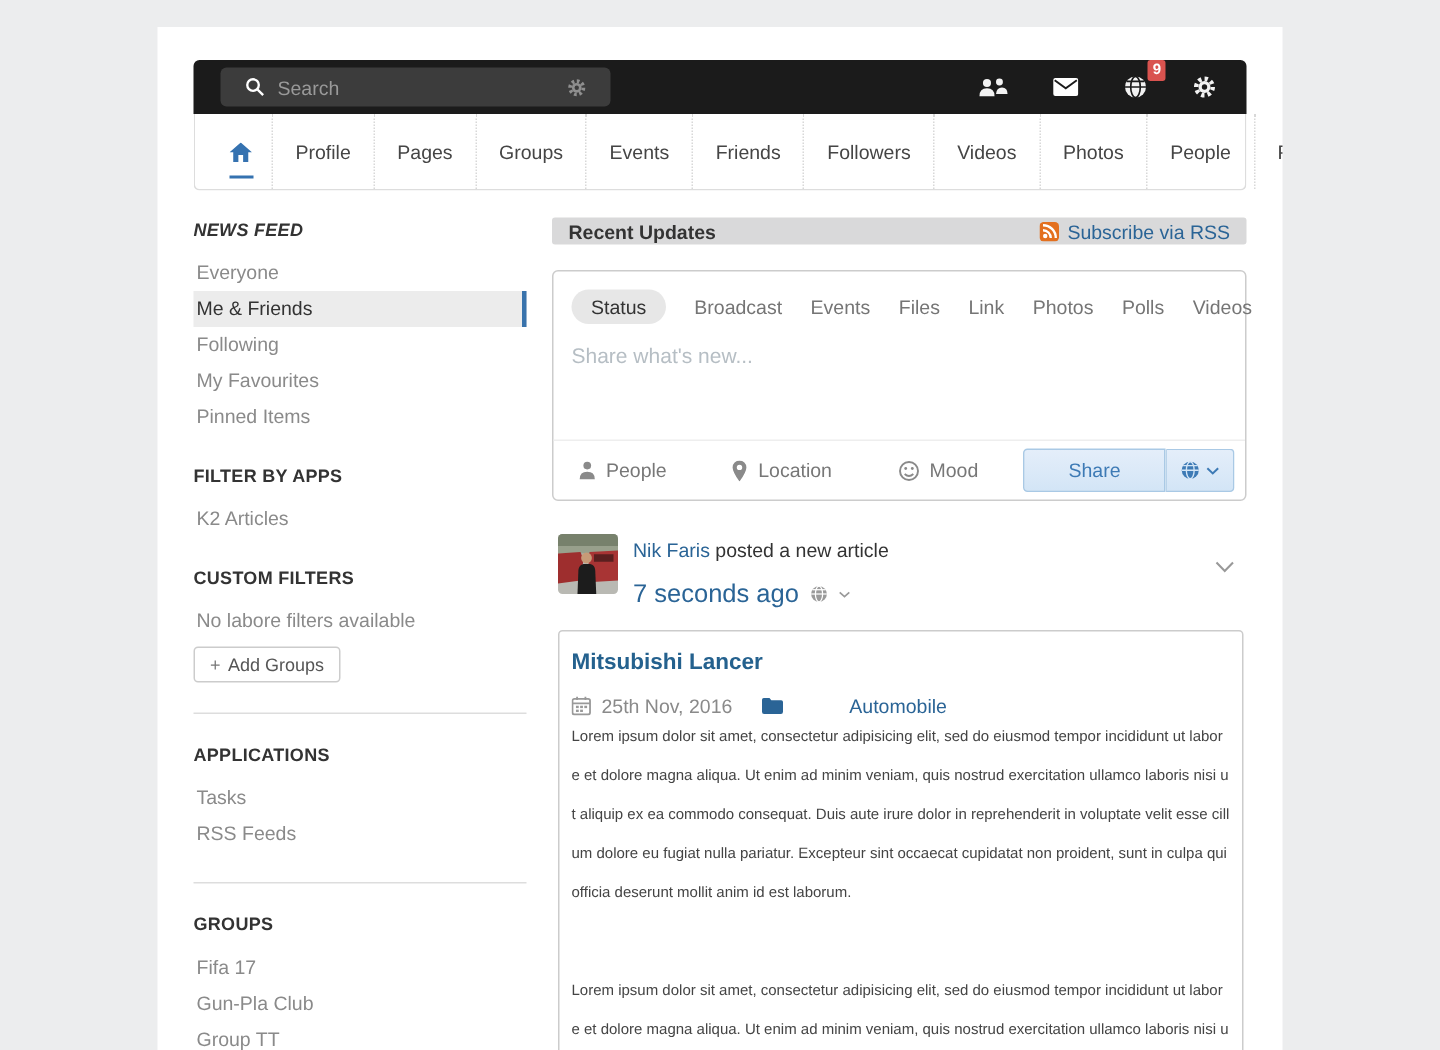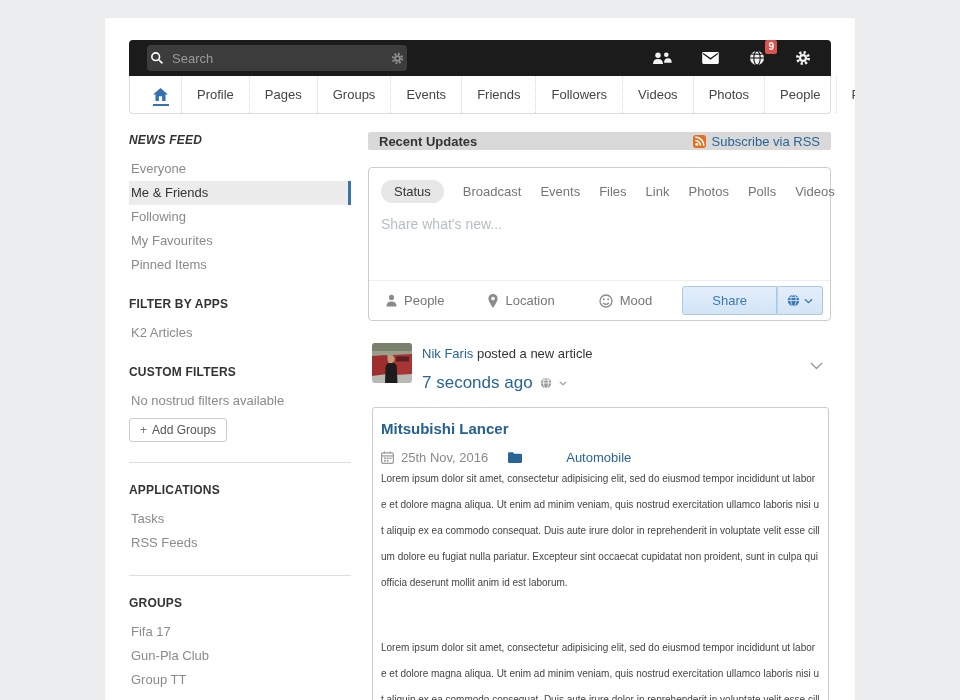--- a/index.html
+++ b/index.html
@@ -14,38 +14,38 @@
     background:#fff; padding:22px 24px 0; overflow:hidden;
   }
 
   
   .topbar {
     height:36px; background:#1b1b1b; border-radius:4px 4px 0 0;
     display:flex; align-items:center; padding:0 18px;
   }
   .searchbox {
     width:260px; height:26px; background:#3c3c3c; border-radius:4px;
-    display:flex; align-items:center; padding:0 3px; gap:6px;
+    display:flex; align-items:center; padding:0 16px; gap:6px;
   }
   .searchbox input {
     flex:1; background:transparent; border:none; outline:none;
     color:#ddd; font-size:13px; font-family:inherit; min-width:0;
   }
   .searchbox input::placeholder { color:#9a9a9a; }
   .top-icons { margin-left:auto; display:flex; align-items:center; gap:26px; }
   .tool { position:relative; display:inline-flex; cursor:pointer; padding:2px; }
   .badge {
     position:absolute; top:-8px; right:-10px; background:#d9534f; color:#fff;
     font-size:10px; font-style:normal; font-weight:bold; line-height:1;
     padding:2px 3px; border-radius:2px;
   }
 
   
   .tabs {
-    height:38px; border:1px solid #ddd; border-top:none;
+    height:51px; border:1px solid #ddd; border-top:none;
     border-radius:0 0 4px 4px; display:flex; align-items:stretch; padding:0 10px;
     background:#fff;
   }
   .tab {
     display:flex; align-items:center; padding:0 15px; font-size:13px;
     color:#454545; text-decoration:none; border-left:1px dotted #d8d8d8;
     position:relative; cursor:pointer;
   }
   .tab:first-child { border-left:none; }
   .tab.home { padding:0 13px; }
@@ -225,21 +225,21 @@
       <a class="side-item">Everyone</a>
       <a class="side-item selected">Me &amp; Friends</a>
       <a class="side-item">Following</a>
       <a class="side-item">My Favourites</a>
       <a class="side-item">Pinned Items</a>
 
       <h3 class="side-heading">FILTER BY APPS</h3>
       <a class="side-item">K2 Articles</a>
 
       <h3 class="side-heading">CUSTOM FILTERS</h3>
-      <div class="side-empty">No nostrud filters available</div>
+      <div class="side-empty">No labore filters available</div>
       <button class="add-filter">
         <span class="plus">+</span>
         <span>Add Groups</span>
       </button>
 
       <hr class="side-divider">
 
       <h3 class="side-heading">APPLICATIONS</h3>
       <a class="side-item">Tasks</a>
       <a class="side-item">RSS Feeds</a>

